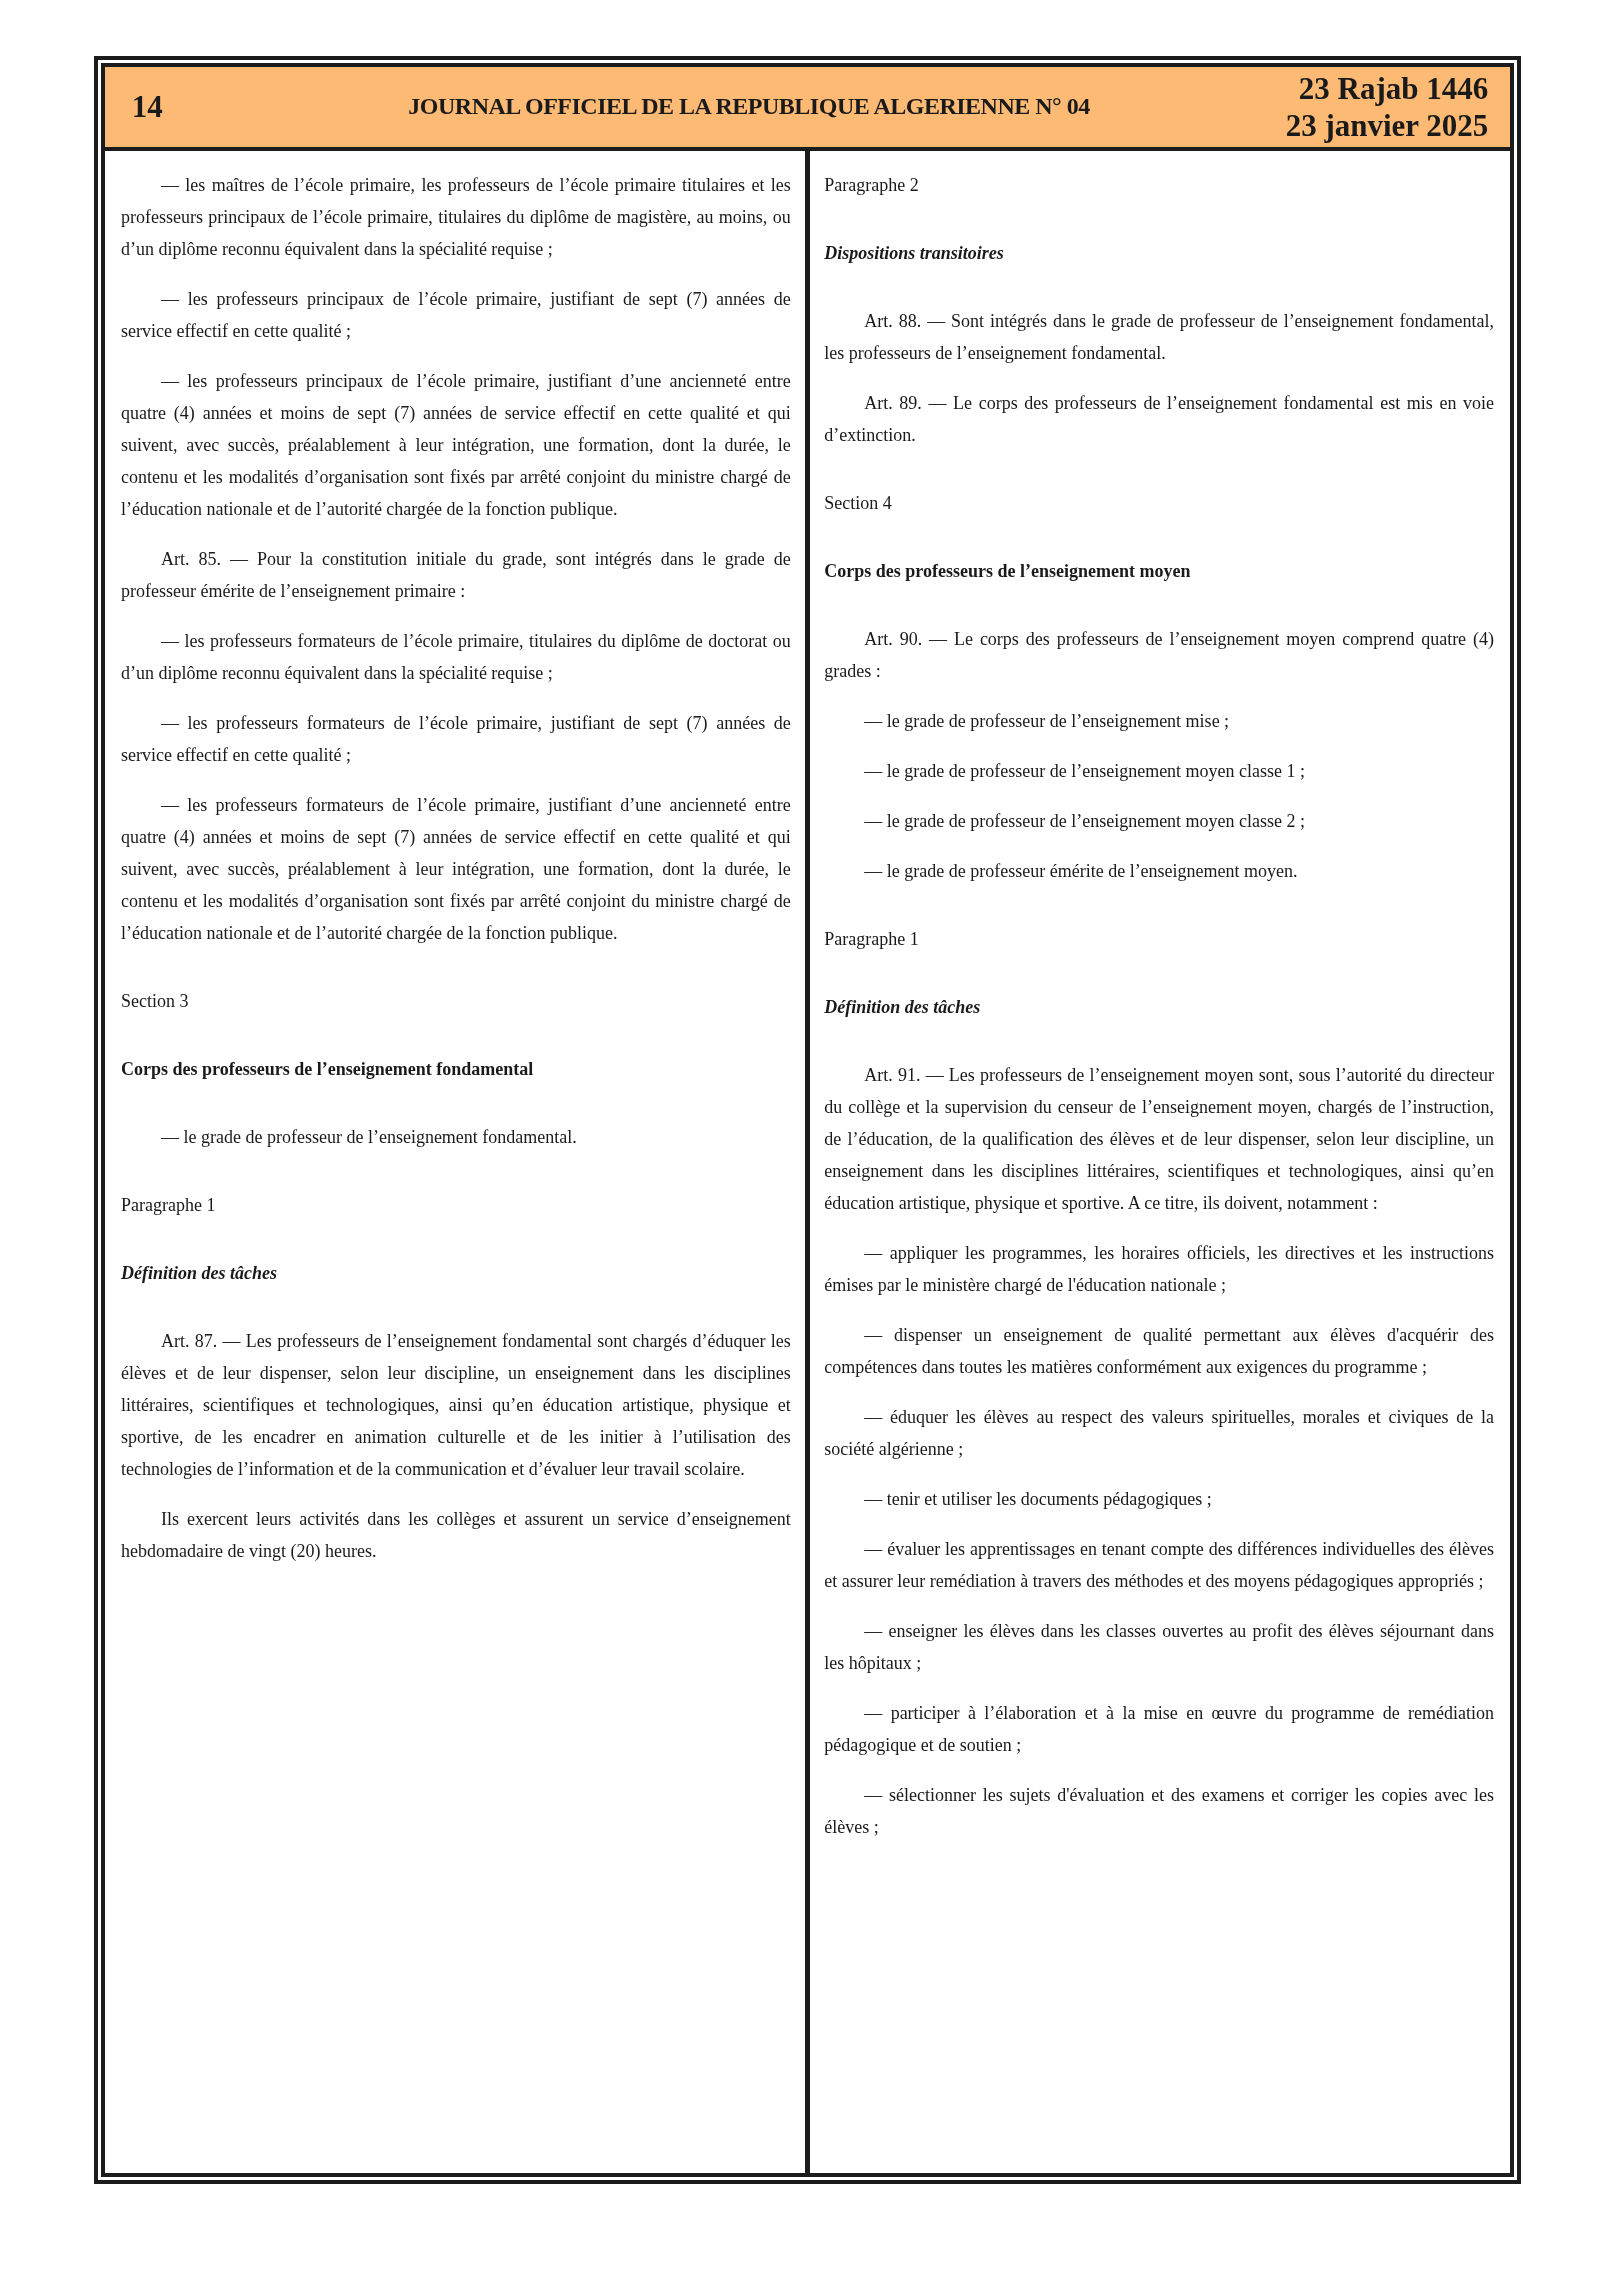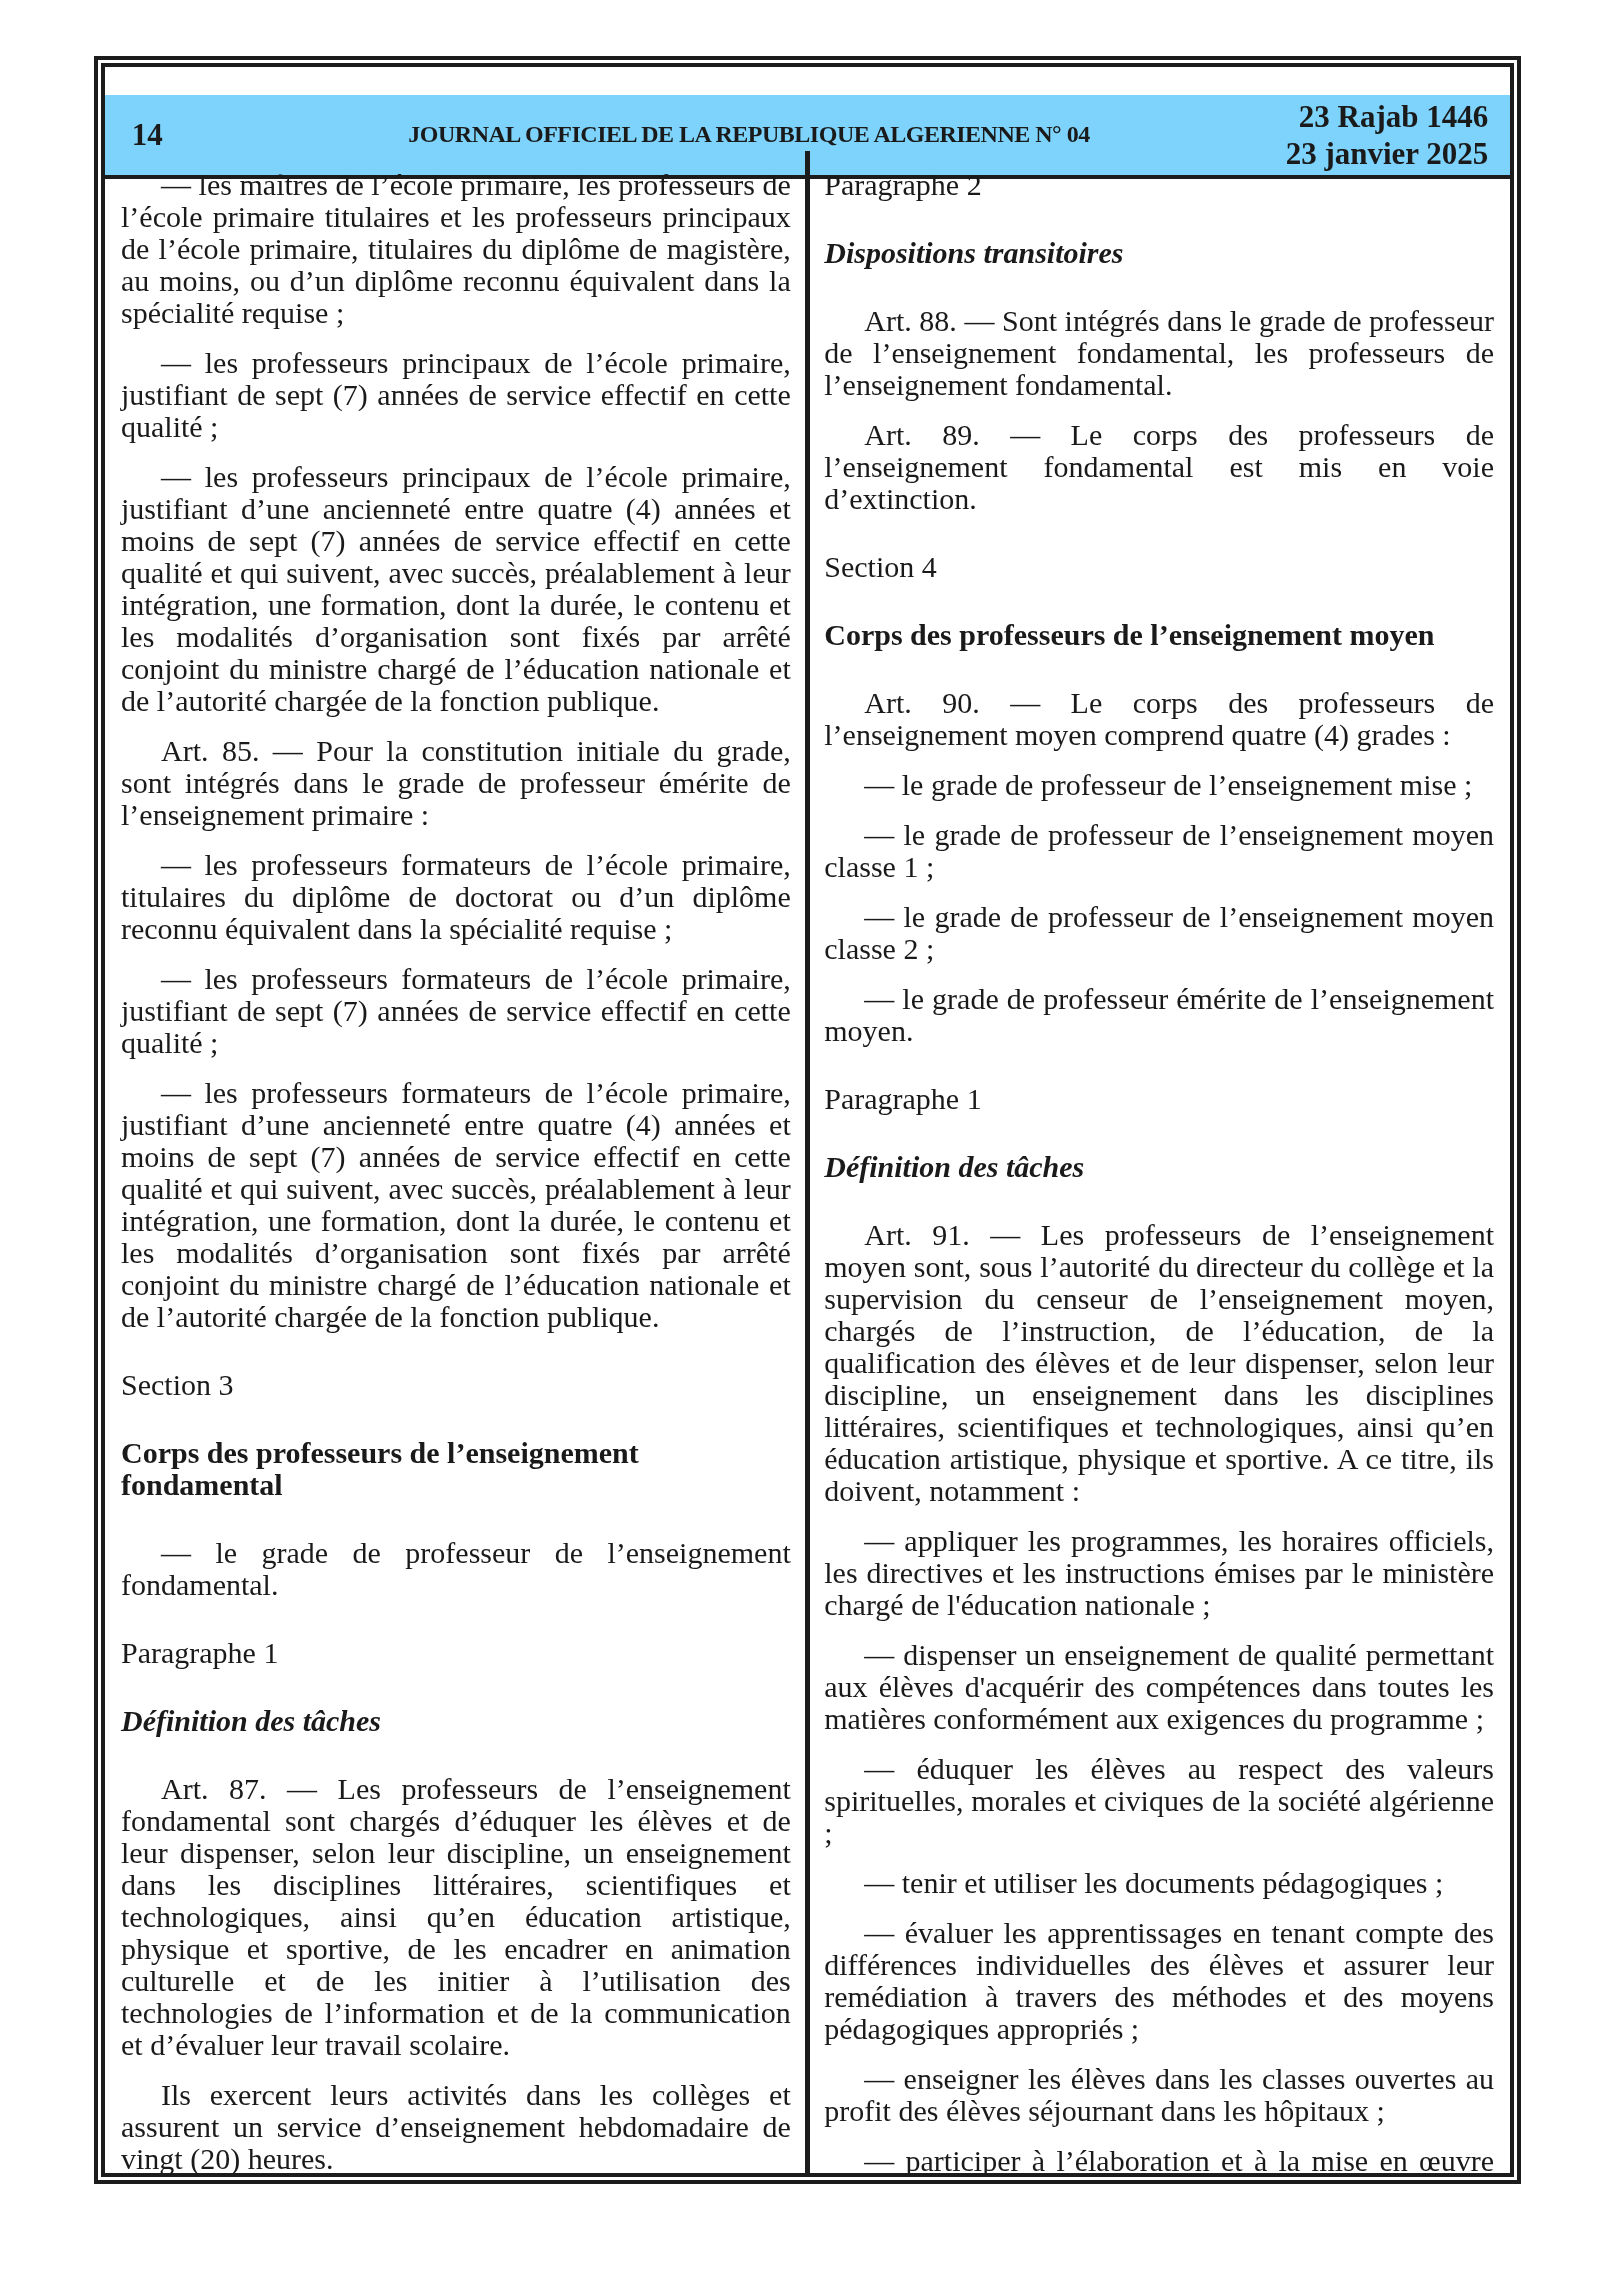--- a/index.html
+++ b/index.html
@@ -10,34 +10,34 @@
   .frame-outer{
     position:absolute;left:94px;top:56px;width:1427px;height:2128px;
     border:4.5px solid #1c1c1c;box-sizing:border-box;
   }
   .frame-inner{
     position:absolute;left:2.7px;top:2.7px;right:2.7px;bottom:2.7px;
     border:4.5px solid #1c1c1c;
   }
   .header-band{
     position:absolute;left:0;right:0;top:0;height:80px;
-    background:#7dd3fc;border-bottom:4.5px solid #1c1c1c;
-    display:flex;align-items:center;font-weight:bold;margin-top:28px;
+    background:#fdba74;border-bottom:4.5px solid #1c1c1c;
+    display:flex;align-items:center;font-weight:bold;
   }
   .page-num{width:118px;padding-left:27px;font-size:31px;box-sizing:border-box;}
   .journal-title{flex:1;text-align:center;font-size:24px;letter-spacing:-0.5px;}
   .dates{width:235px;padding-right:22px;text-align:right;font-size:31px;line-height:37px;box-sizing:border-box;}
   .content{
     position:absolute;left:0;right:0;top:84px;bottom:0;
     display:flex;overflow:hidden;
   }
   .col{
     flex:1;min-width:0;box-sizing:border-box;
     padding:14.5px 14.5px 0 16.3px;
-    font-size:30px;line-height:32px;text-align:justify;overflow:hidden;
+    font-size:18px;line-height:32px;text-align:justify;overflow:hidden;
     hyphens:none;
   }
   .col-right{padding:14.5px 16.3px 0 14.5px;}
   .divider{flex:none;width:4.5px;background:#1c1c1c;}
   .block{margin:18px 0;}
   .block:first-child{margin-top:3.6px;}
   .indent-para{text-indent:40px;}
   .center,.center-bold,.center-bold-italic{
     text-align:left;text-indent:0;margin:36px 0;
   }

